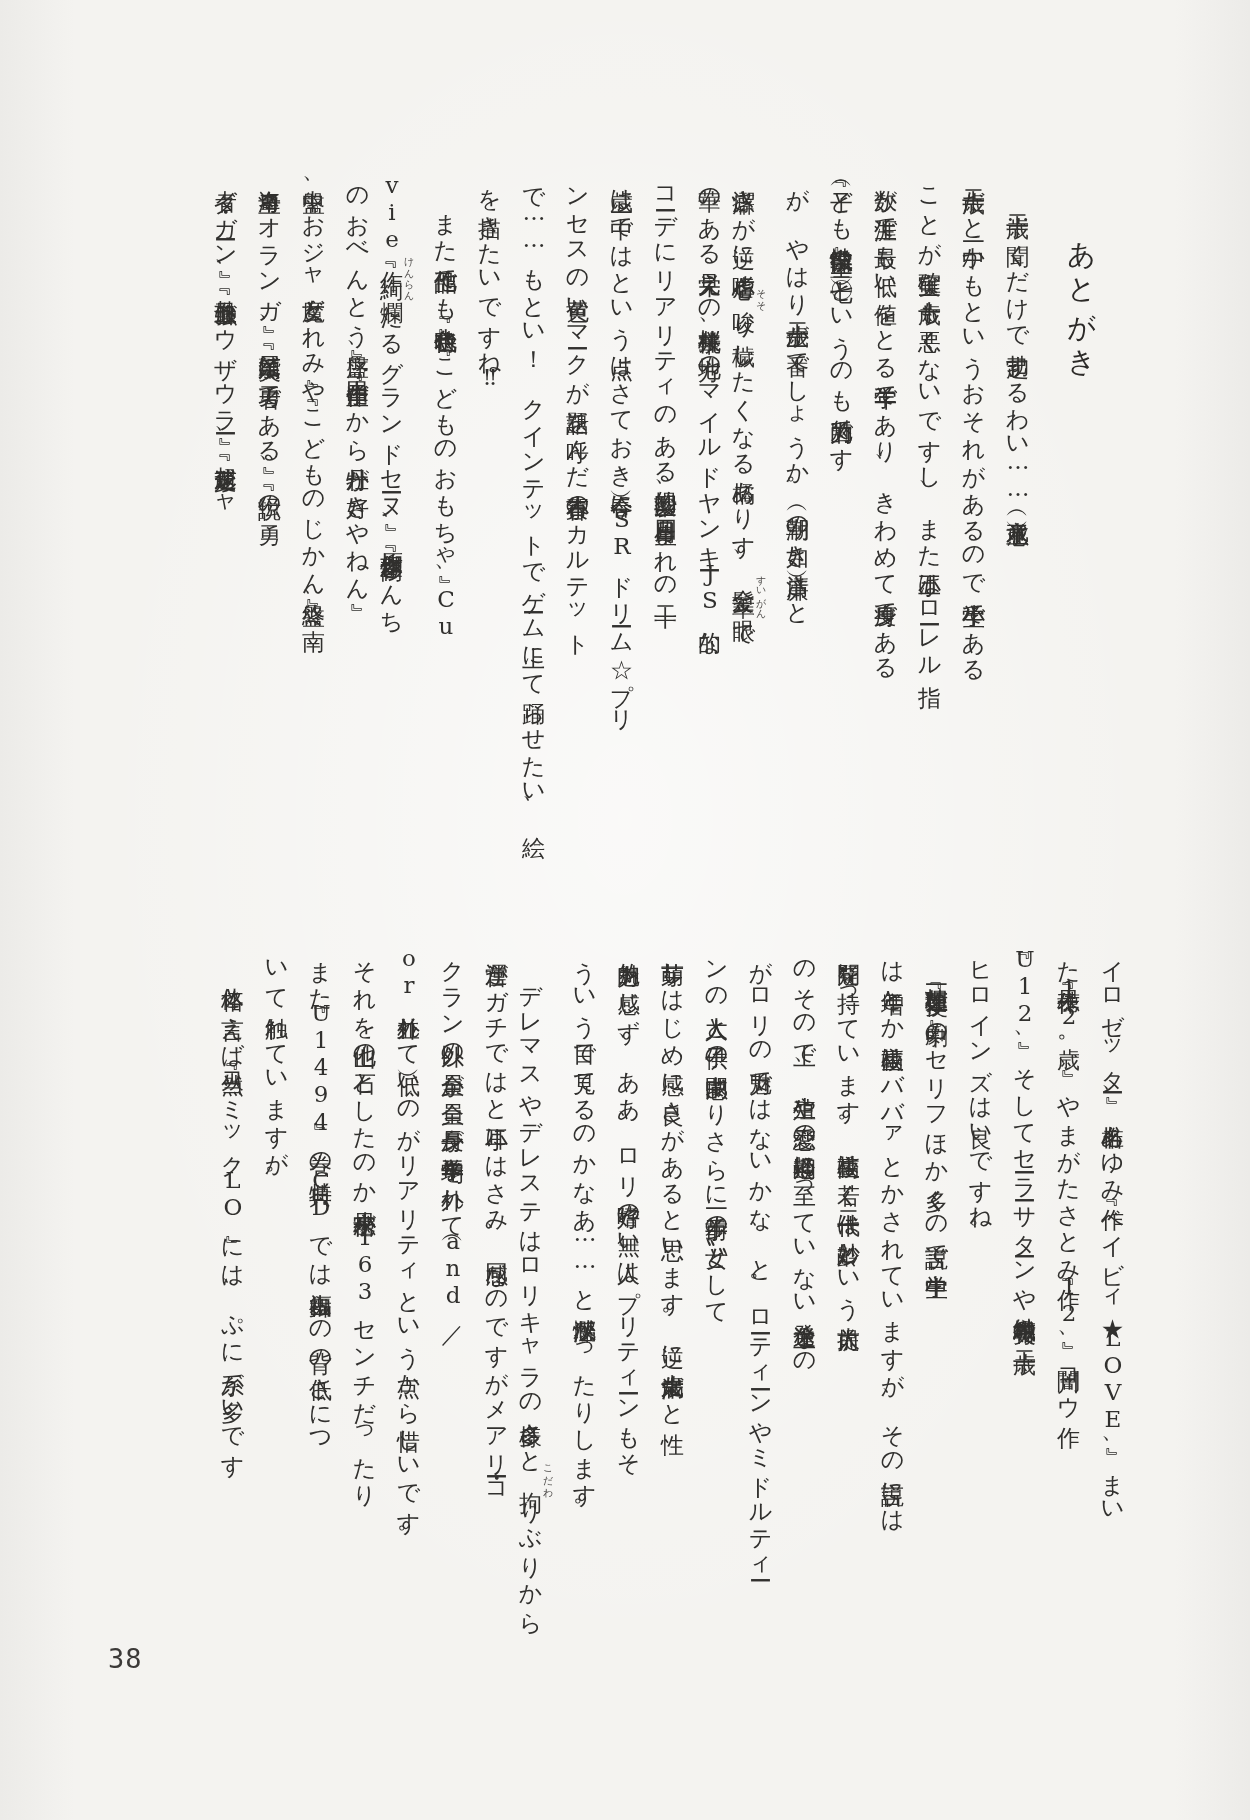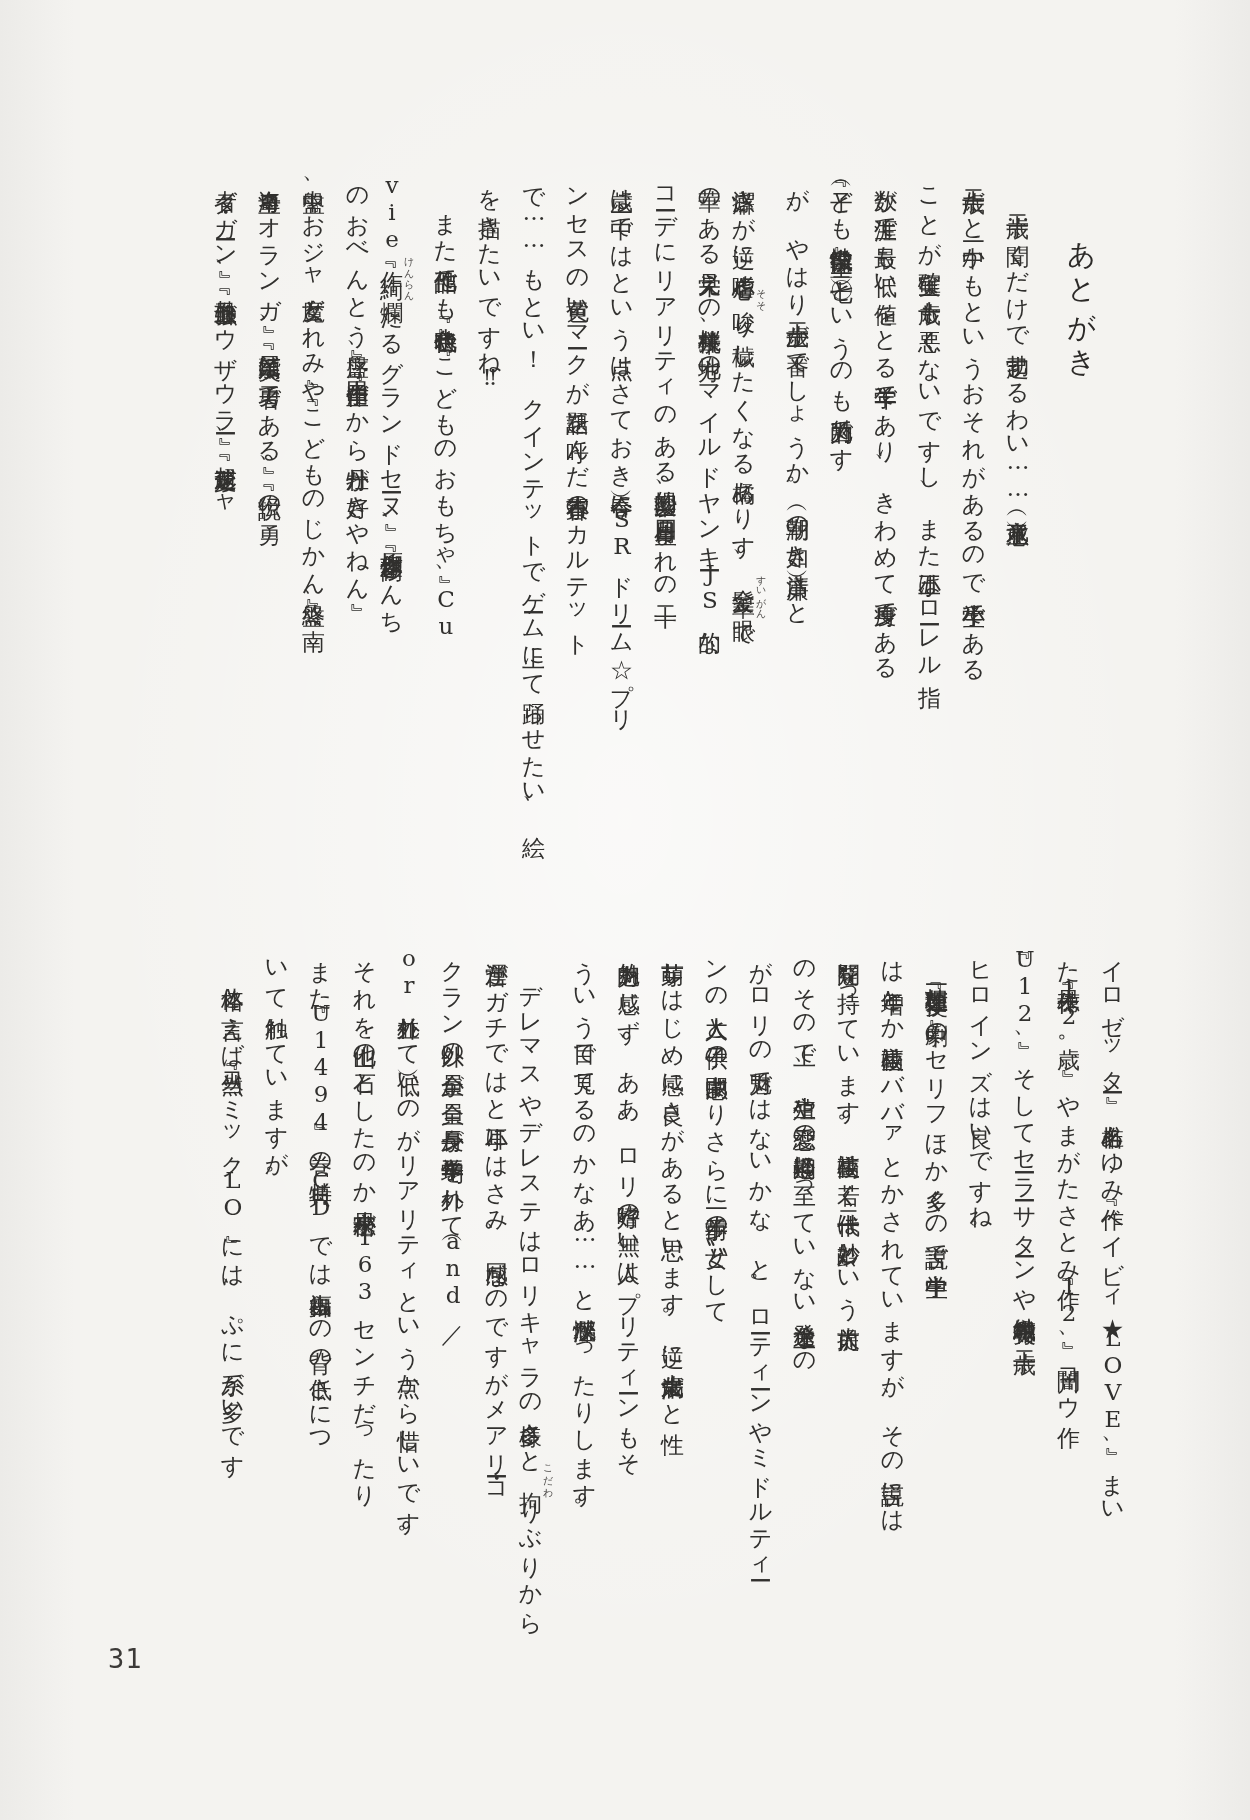--- a/index.html
+++ b/index.html
@@ -108,15 +108,15 @@
       <div class="col indent">デレマスやデレステはロリキャラの多様さと<ruby>拘<rt>こだわ</rt></ruby>りぶりから</div>
       <div class="col">運営がガチではと小耳にはさみ、同感なのですがメアリー・コ</div>
       <div class="col">クラン以外の全員が全員、身長が学年平均を外れて（and／</div>
       <div class="col">or並外れて）低いのがリアリティという点から惜しいです。</div>
       <div class="col">それを他山の石としたのか小宮果穂が163センチだったり</div>
       <div class="col">また『U149』4巻の特典CDでは福山舞らの背の低さにつ</div>
       <div class="col">いて触れていますが。</div>
       <div class="col indent">体格と言えば当然『コミックLO』には、ぷに系が多いです</div>
     </div>
 
-  <div class="page-number">31</div>
+  <div class="page-number">38</div>
 
 </div>
 
 </body></html>

